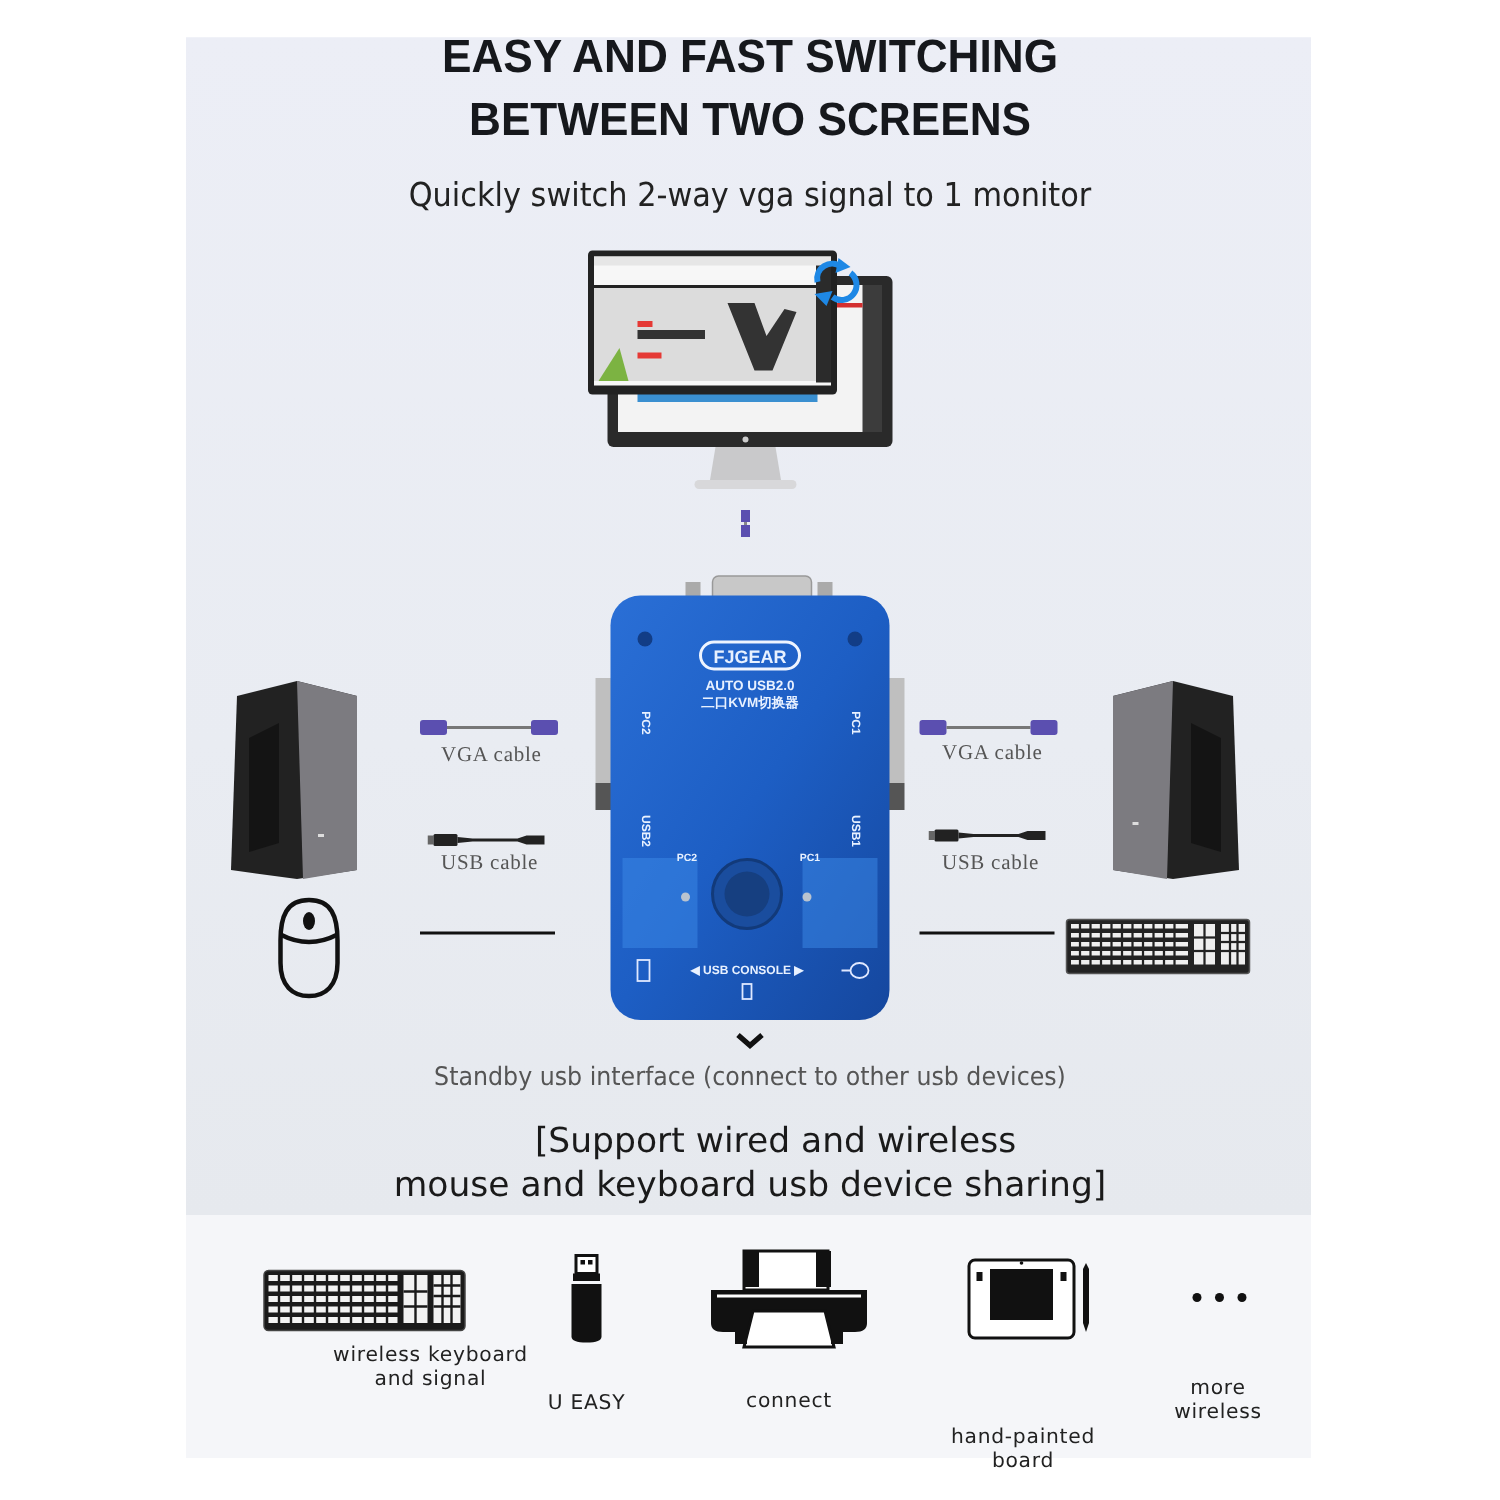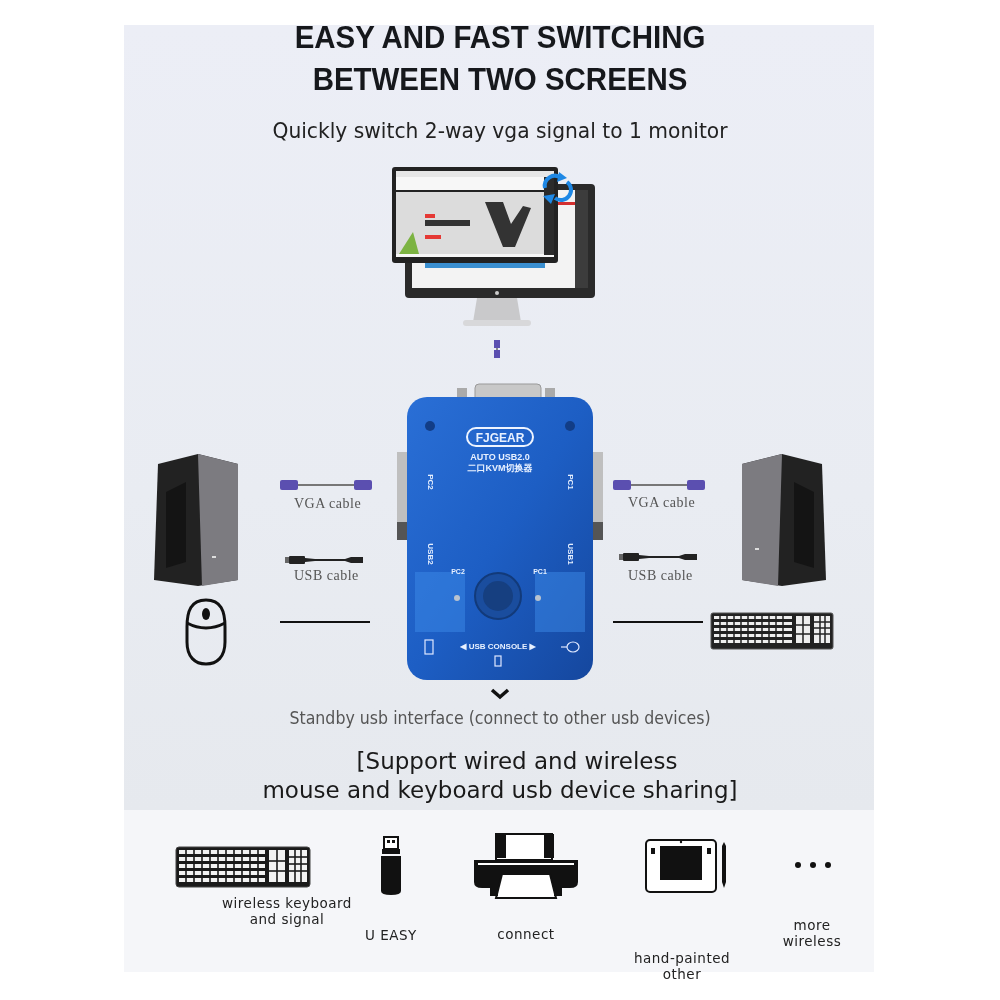--- a/index.html
+++ b/index.html
@@ -289,21 +289,21 @@
     <svg class="abs" style="left:644px;top:838px;" width="86" height="58" viewBox="0 0 86 58">
       <rect x="2" y="2" width="70" height="52" rx="4" fill="#fff" stroke="#111" stroke-width="2"></rect>
       <rect x="16" y="8" width="42" height="34" fill="#111"></rect>
       <rect x="7" y="10" width="4" height="6" fill="#111"></rect>
       <rect x="63" y="10" width="4" height="6" fill="#111"></rect>
       <circle cx="37" cy="4" r="1.2" fill="#111"></circle>
       <path d="M78 8 L80 4 L82 8 L82 44 L80 50 L78 44 Z" fill="#111"></path>
     </svg>
     <div class="dev-label" style="left:622px;top:918px;width:120px;margin-top:32px;">
       <div>hand-painted</div>
-      <div>other</div>
+      <div>board</div>
     </div>
   </div>
 
   <div>
     <svg class="abs" style="left:793px;top:860px;" width="40" height="10" viewBox="0 0 40 10">
       <circle cx="5" cy="5" r="3" fill="#111"></circle>
       <circle cx="20" cy="5" r="3" fill="#111"></circle>
       <circle cx="35" cy="5" r="3" fill="#111"></circle>
     </svg>
     <div class="dev-label" style="left:762px;top:917px;width:100px;">

